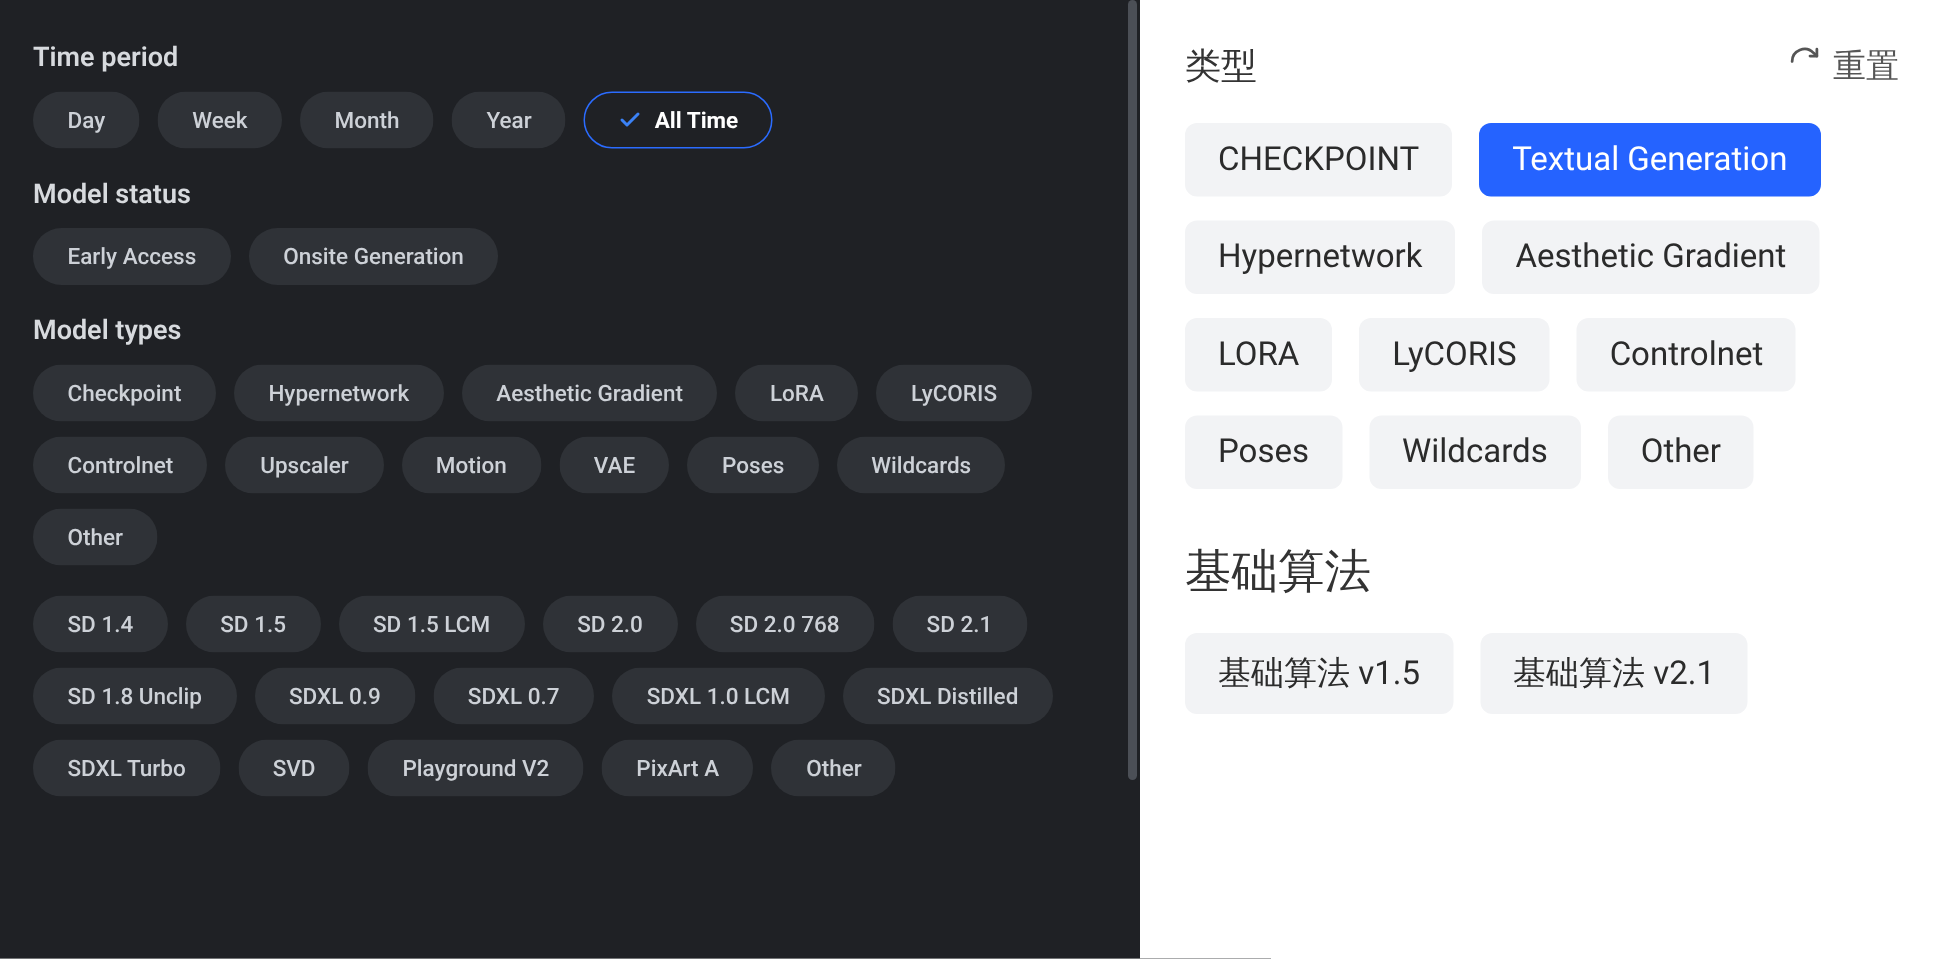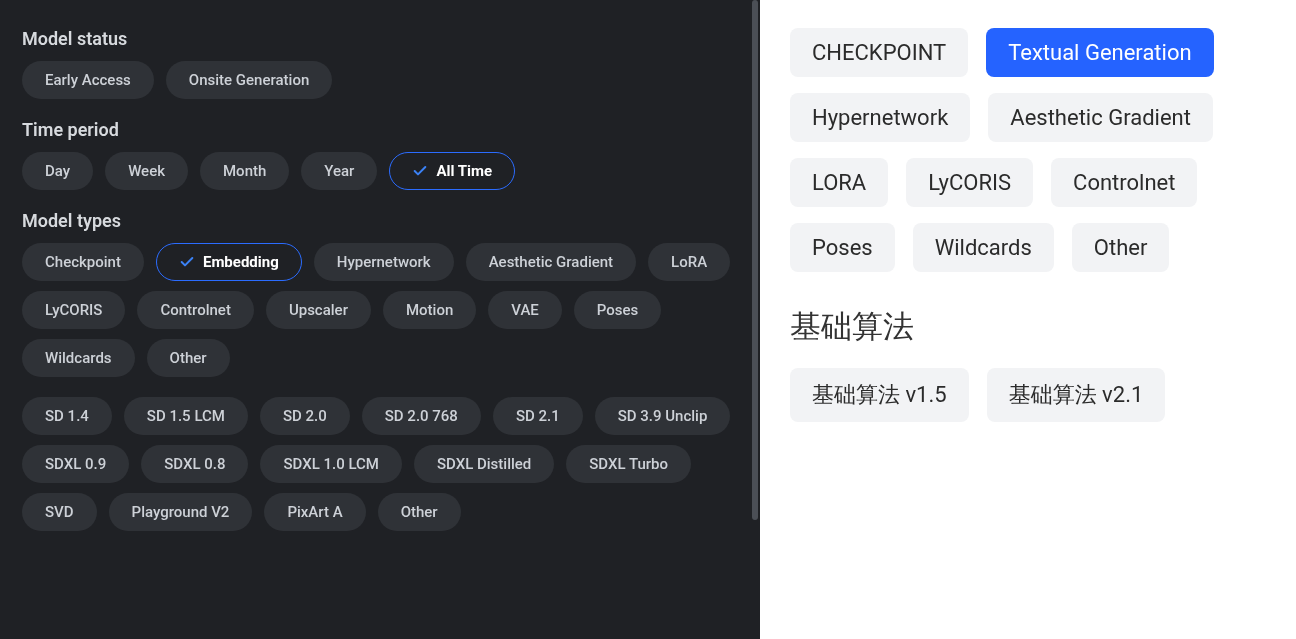--- a/index.html
+++ b/index.html
@@ -125,32 +125,20 @@
     color: #333;
     margin-bottom: 20px;
   }
 </style>
 </head>
 <body>
 
 <div class="left-panel">
 
   <div class="section">
-    <div class="section-heading">Model status</div>
-    <div class="chip-row" id="chips-model_status">
-        <div class="chip">
-          <span>Early Access</span>
-        </div>
-        <div class="chip">
-          <span>Onsite Generation</span>
-        </div>
-      </div>
-  </div>
-
-  <div class="section">
     <div class="section-heading">Time period</div>
     <div class="chip-row" id="chips-time_period">
         <div class="chip">
           <span>Day</span>
         </div>
         <div class="chip">
           <span>Week</span>
         </div>
         <div class="chip">
           <span>Month</span>
@@ -163,33 +151,37 @@
             <svg width="16" height="16" viewBox="0 0 24 24" fill="none" stroke-width="3" stroke-linecap="round" stroke-linejoin="round">
               <polyline points="20 6 9 17 4 12"></polyline>
             </svg>
           </span>
           <span>All Time</span>
         </div>
       </div>
   </div>
 
   <div class="section">
+    <div class="section-heading">Model status</div>
+    <div class="chip-row" id="chips-model_status">
+        <div class="chip">
+          <span>Early Access</span>
+        </div>
+        <div class="chip">
+          <span>Onsite Generation</span>
+        </div>
+      </div>
+  </div>
+
+  <div class="section">
     <div class="section-heading">Model types</div>
     <div class="chip-row" id="chips-model_types">
         <div class="chip">
           <span>Checkpoint</span>
         </div>
-        <div class="chip selected">
-          <span class="check">
-            <svg width="16" height="16" viewBox="0 0 24 24" fill="none" stroke-width="3" stroke-linecap="round" stroke-linejoin="round">
-              <polyline points="20 6 9 17 4 12"></polyline>
-            </svg>
-          </span>
-          <span>Embedding</span>
-        </div>
         <div class="chip">
           <span>Hypernetwork</span>
         </div>
         <div class="chip">
           <span>Aesthetic Gradient</span>
         </div>
         <div class="chip">
           <span>LoRA</span>
         </div>
         <div class="chip">
@@ -218,39 +210,42 @@
         </div>
       </div>
   </div>
 
   <div class="section">
     <div class="chip-row" id="chips-base_model">
         <div class="chip">
           <span>SD 1.4</span>
         </div>
         <div class="chip">
+          <span>SD 1.5</span>
+        </div>
+        <div class="chip">
           <span>SD 1.5 LCM</span>
         </div>
         <div class="chip">
           <span>SD 2.0</span>
         </div>
         <div class="chip">
           <span>SD 2.0 768</span>
         </div>
         <div class="chip">
           <span>SD 2.1</span>
         </div>
         <div class="chip">
-          <span>SD 3.9 Unclip</span>
+          <span>SD 1.8 Unclip</span>
         </div>
         <div class="chip">
           <span>SDXL 0.9</span>
         </div>
         <div class="chip">
-          <span>SDXL 0.8</span>
+          <span>SDXL 0.7</span>
         </div>
         <div class="chip">
           <span>SDXL 1.0 LCM</span>
         </div>
         <div class="chip">
           <span>SDXL Distilled</span>
         </div>
         <div class="chip">
           <span>SDXL Turbo</span>
         </div>
@@ -268,20 +263,32 @@
         </div>
       </div>
   </div>
 
   <div class="scrollbar-track">
     <div class="scrollbar-thumb"></div>
   </div>
 </div>
 
 <div class="right-panel">
+  <div class="r-header">
+    <div class="title">类型</div>
+    <div class="reset">
+      <span>
+        <svg width="22" height="22" viewBox="0 0 24 24" fill="none" stroke-width="2" stroke-linecap="round" stroke-linejoin="round">
+            <path d="M3 12a9 9 0 0 1 15.5-6.3L21 8"></path>
+            <path d="M21 3v5h-5"></path>
+          </svg>
+      </span>
+      <span>重置</span>
+    </div>
+  </div>
 
   <div class="tag-row" id="tags-type">
       <div class="tag">
         <span>CHECKPOINT</span>
       </div>
       <div class="tag selected">
         <span>Textual Generation</span>
       </div>
       <div class="tag">
         <span>Hypernetwork</span>

